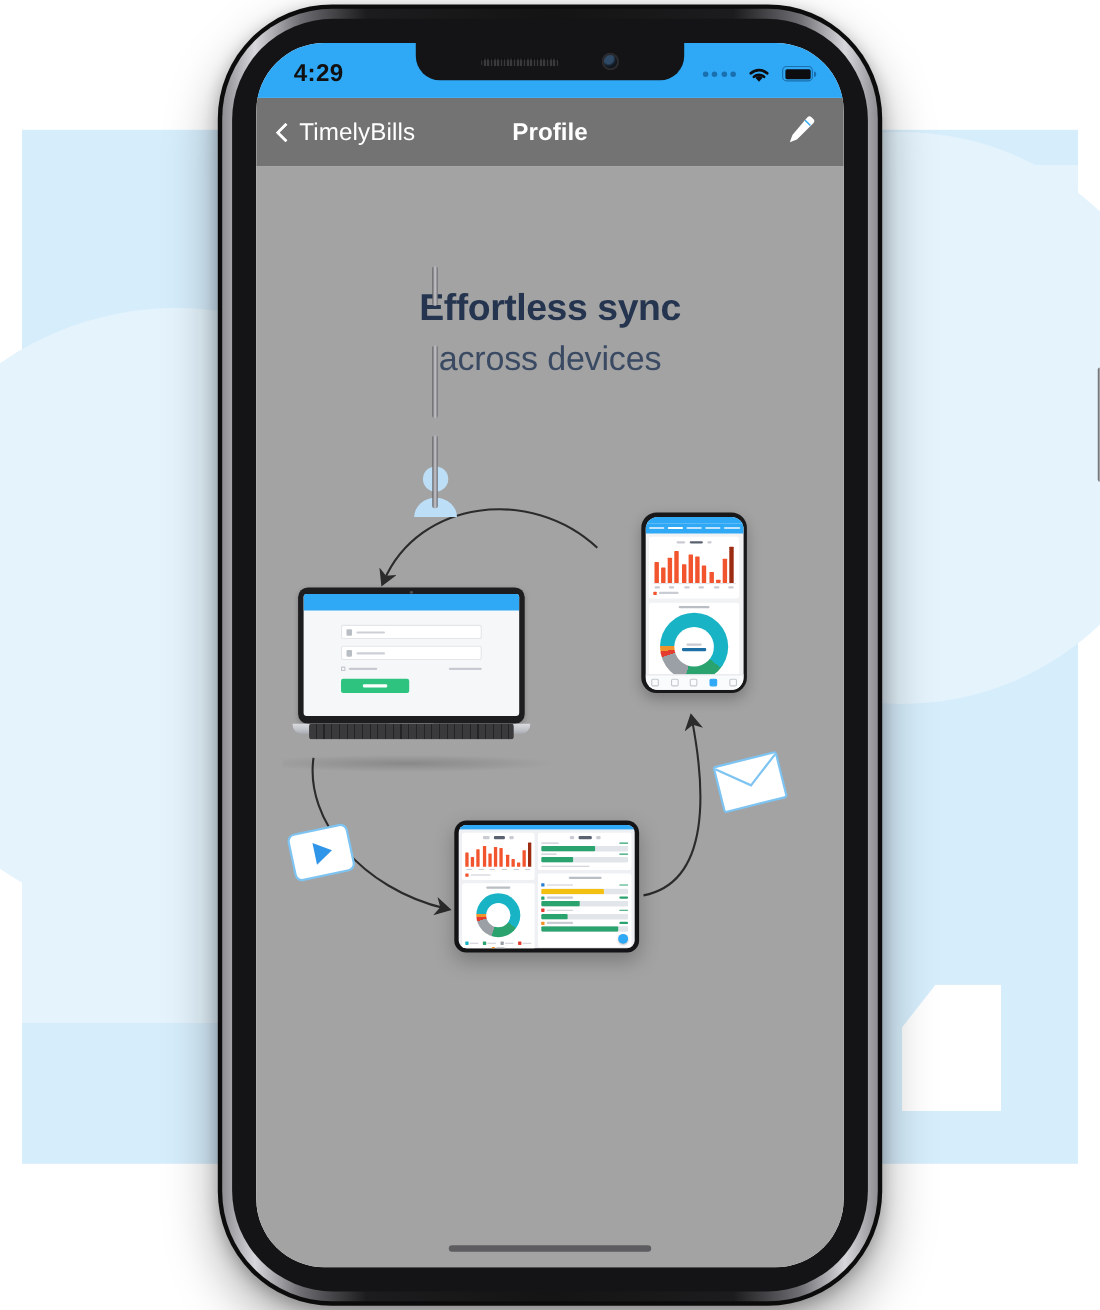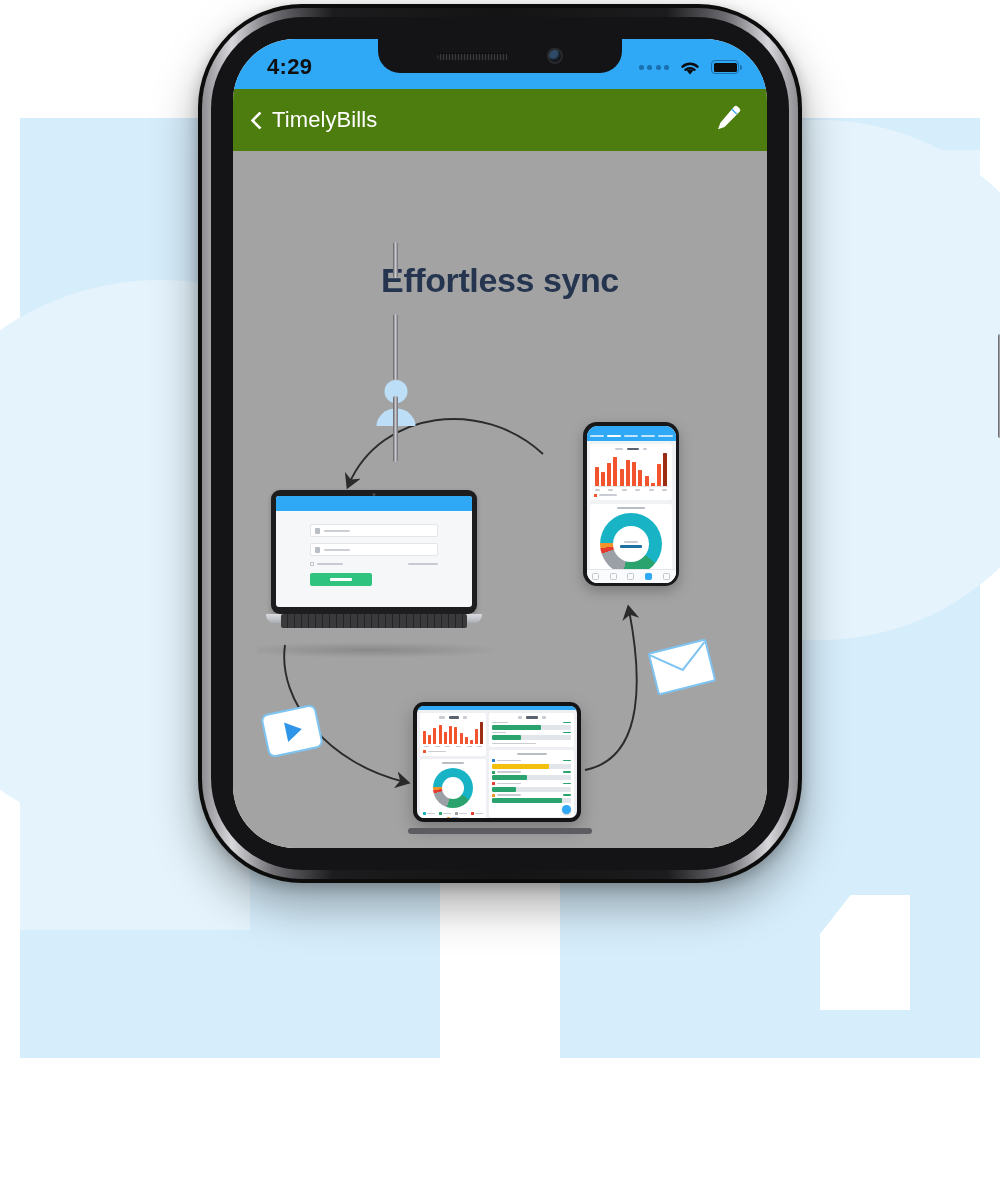--- a/index.html
+++ b/index.html
@@ -40,21 +40,21 @@
   
   #bg-doc {
     position:absolute; left:820px; top:895px; width:90px; height:115px;
     background:#ffffff; z-index:2;
     clip-path: polygon(0% 34%, 34% 0%, 100% 0%, 100% 100%, 0% 100%);
   }
 
   
   #device {
     position:absolute; left:198px; top:4px;
-    width: 604px; height: 879px;
+    width: 604px; height: 1183px;
     z-index: 10;
     padding-left: 27px;
   }
   .phone-shadow {
     position:absolute; inset:0;
     border-radius: 104px;
     background:#0c0c0c;
     box-shadow: 0 22px 46px rgba(0,0,0,.34), 0 4px 14px rgba(0,0,0,.22);
   }
   .phone-edge {
@@ -122,21 +122,21 @@
   }
   .battery::after {
     content:""; position:absolute; right:-4px; top:4px;
     width:2.2px; height:5px; background:#1a6fae; border-radius:0 2px 2px 0;
   }
   .battery i { display:block; width:100%; height:100%; background:#0d0d0f; border-radius:1.5px; }
 
   
   .navbar {
     position:absolute; left:0; right:0; top:50px; height:62px;
-    background:#4d7c0f;
+    background:#737373;
     display:flex; align-items:center;
     padding: 0 24px 0 20px;
     z-index:29;
     justify-content:space-between;
   }
   .nav-back { display:flex; align-items:center; gap:6px; cursor:pointer; }
   .chev {
     width:13px; height:13px;
     border-left:3.4px solid #fff; border-bottom:3.4px solid #fff;
     transform: rotate(45deg); border-radius:1.5px;
@@ -373,31 +373,33 @@
               <i></i>
             </div>
         </div>
       </div>
 
       <div class="navbar">
         <div class="nav-back">
           <span class="chev"></span>
           <span class="nav-back-label">TimelyBills</span>
         </div>
+        <div class="nav-title">Profile</div>
         <div class="nav-edit">
           <svg width="30" height="30" viewBox="0 0 24 24">
             <path d="M16.8 2.9 a2.1 2.1 0 0 1 3 0 l1.3 1.3 a2.1 2.1 0 0 1 0 3 L9.2 19.1 L4 21 l1.9-5.2 Z" fill="#ffffff"></path>
             <path d="M15.1 5 l3.9 3.9" stroke="#2fa8f5" stroke-width="1.1" fill="none"></path>
           </svg>
         </div>
       </div>
 
       <div class="content">
 
         <div class="headline">Effortless sync</div>
+        <div class="subhead">across devices</div>
 
         <div class="illus">
 
           <svg width="534" height="560" viewBox="0 0 534 560" style="position:absolute;left:0;top:0;">
             <defs>
               <marker id="ah" markerWidth="9" markerHeight="9" refX="5" refY="4.5" orient="auto">
                 <path d="M0,0 L8,4.5 L0,9 L2.4,4.5 Z" fill="#2b2b2b"></path>
               </marker>
             </defs>
 

